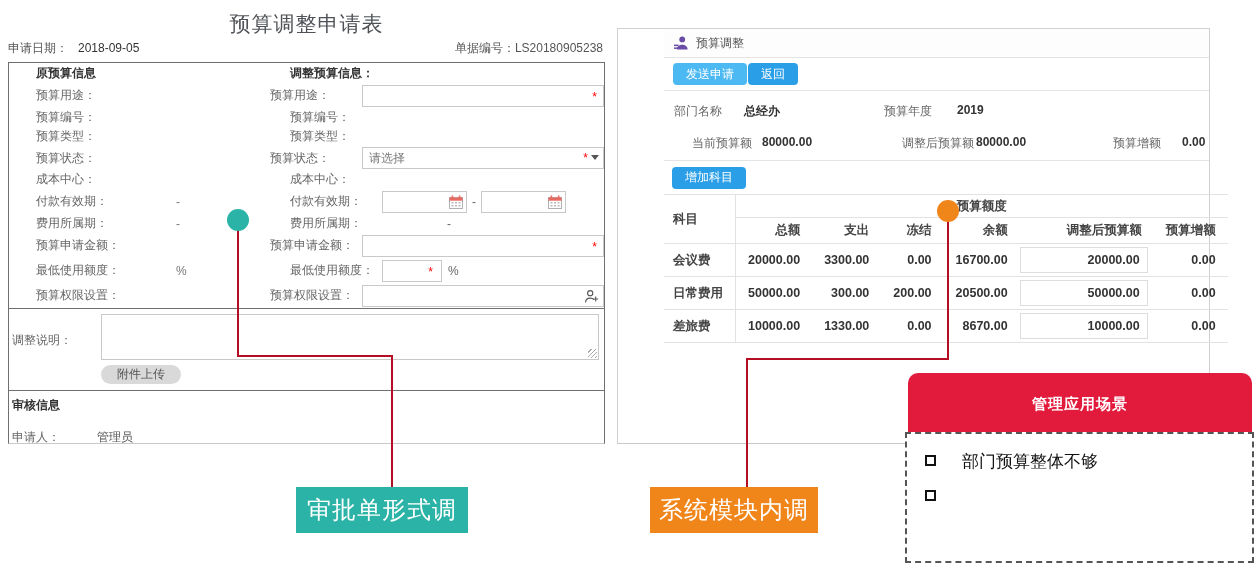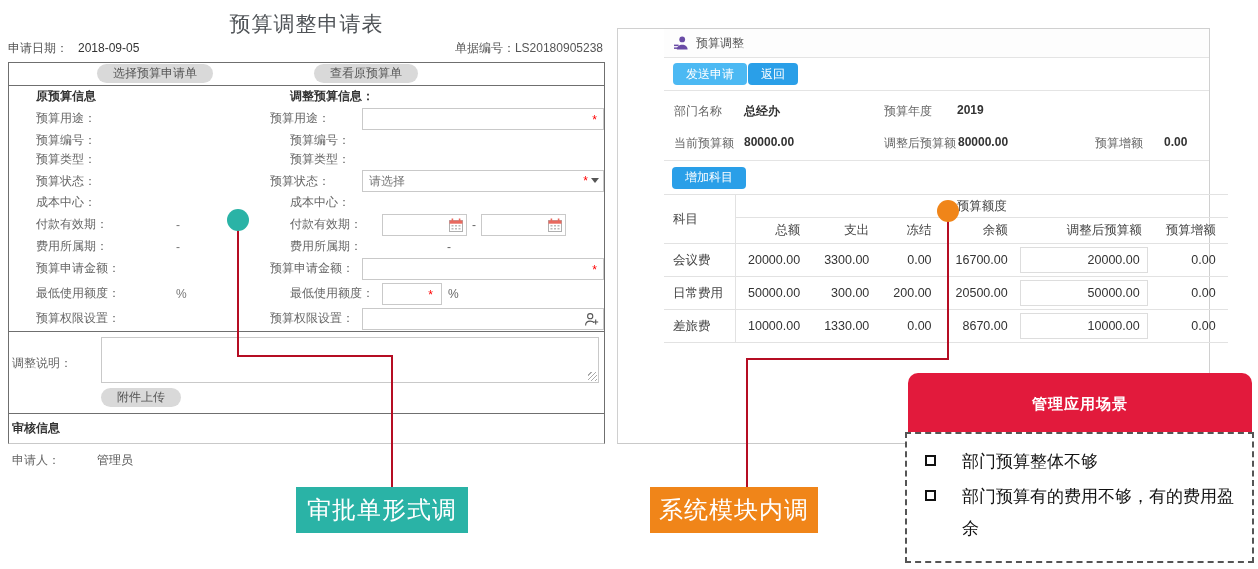--- a/index.html
+++ b/index.html
@@ -76,27 +76,27 @@
   .btn-blue { border:none; color:#fff; font-size:12px; border-radius:4px; height:22px;
               padding:0 13px; cursor:pointer; font-family:"Liberation Sans","DejaVu Sans",sans-serif; }
   .send { background:#4cb9f3; }
   .back { background:#2a9fe8; }
   .add  { background:#2a9fe8; }
 
   .rp-info { height:70px; border-bottom:1px solid #e4e4e4; position:relative; }
   .rp-info span { position:absolute; white-space:nowrap; }
   .ilbl { color:#666; }
   .ival { color:#333; font-weight:bold; }
-  .r1 { top:12px; } .r2 { top:44px; }
+  .r1 { top:12px; } .r2 { top:44px;margin-left:18px; }
 
   .rp-toolbar { height:33px; display:flex; align-items:center; padding-left:8px; }
 
   .btable { width:100%; border-collapse:collapse; font-size:12.5px; color:#333; }
   .btable th, .btable td { border-top:1px solid #e2e2e2; padding:0 12px; height:26px;
-                           font-weight:normal; white-space:nowrap; }
+                           font-weight:bold; white-space:nowrap; }
   .btable .subj-col { text-align:left; border-right:1px solid #e2e2e2; padding-left:9px; color:#444; }
   .btable .grp { text-align:center; color:#444; height:23px; }
   .btable .num { text-align:right; }
   .btable thead th { color:#444; }
   .btable td.adjcell { padding:3px 6px 3px 0; }
   .adj-input { border:1px solid #ddd; height:26px; width:128px; margin-left:auto;
                display:flex; align-items:center; justify-content:flex-end;
                padding-right:7px; background:#fff; }
   .btable tbody tr td { height:32px; }
   .btable .bottom-line td { height:0; padding:0; border-top:1px solid #e2e2e2; }
@@ -125,24 +125,20 @@
 
 <div id="stage">
 
   <div class="lf-title">预算调整申请表</div>
   <div class="lf-meta">
     <span class="date"><span>申请日期：</span><b>2018-09-05</b></span>
     <span class="docno"><span>单据编号：</span><span>LS20180905238</span></span>
   </div>
 
   <div class="form-box">
-    <div class="btn-bar">
-      <button class="pill b1">选择预算申请单</button>
-      <button class="pill b2">查看原预算单</button>
-    </div>
 
     <div class="f-row h20">
       <div class="f-left">
           <span class="sec-b">原预算信息</span>
         </div>
       <div class="f-right">
           <span class="sec-b">调整预算信息：</span>
         </div>
     </div>
 
@@ -424,17 +420,16 @@
   <div class="callout orange">系统模块内调整</div>
 
   <div class="scen-title">管理应用场景</div>
   <div class="scen-box">
     <div class="scen-item">
       <span class="sq"></span>
       <span>部门预算整体不够</span>
     </div>
     <div class="scen-item">
       <span class="sq"></span>
-      <span>部门预算有的费用不够，有的费用盈余</span>
     </div>
   </div>
 
 </div>
 
 </body></html>

